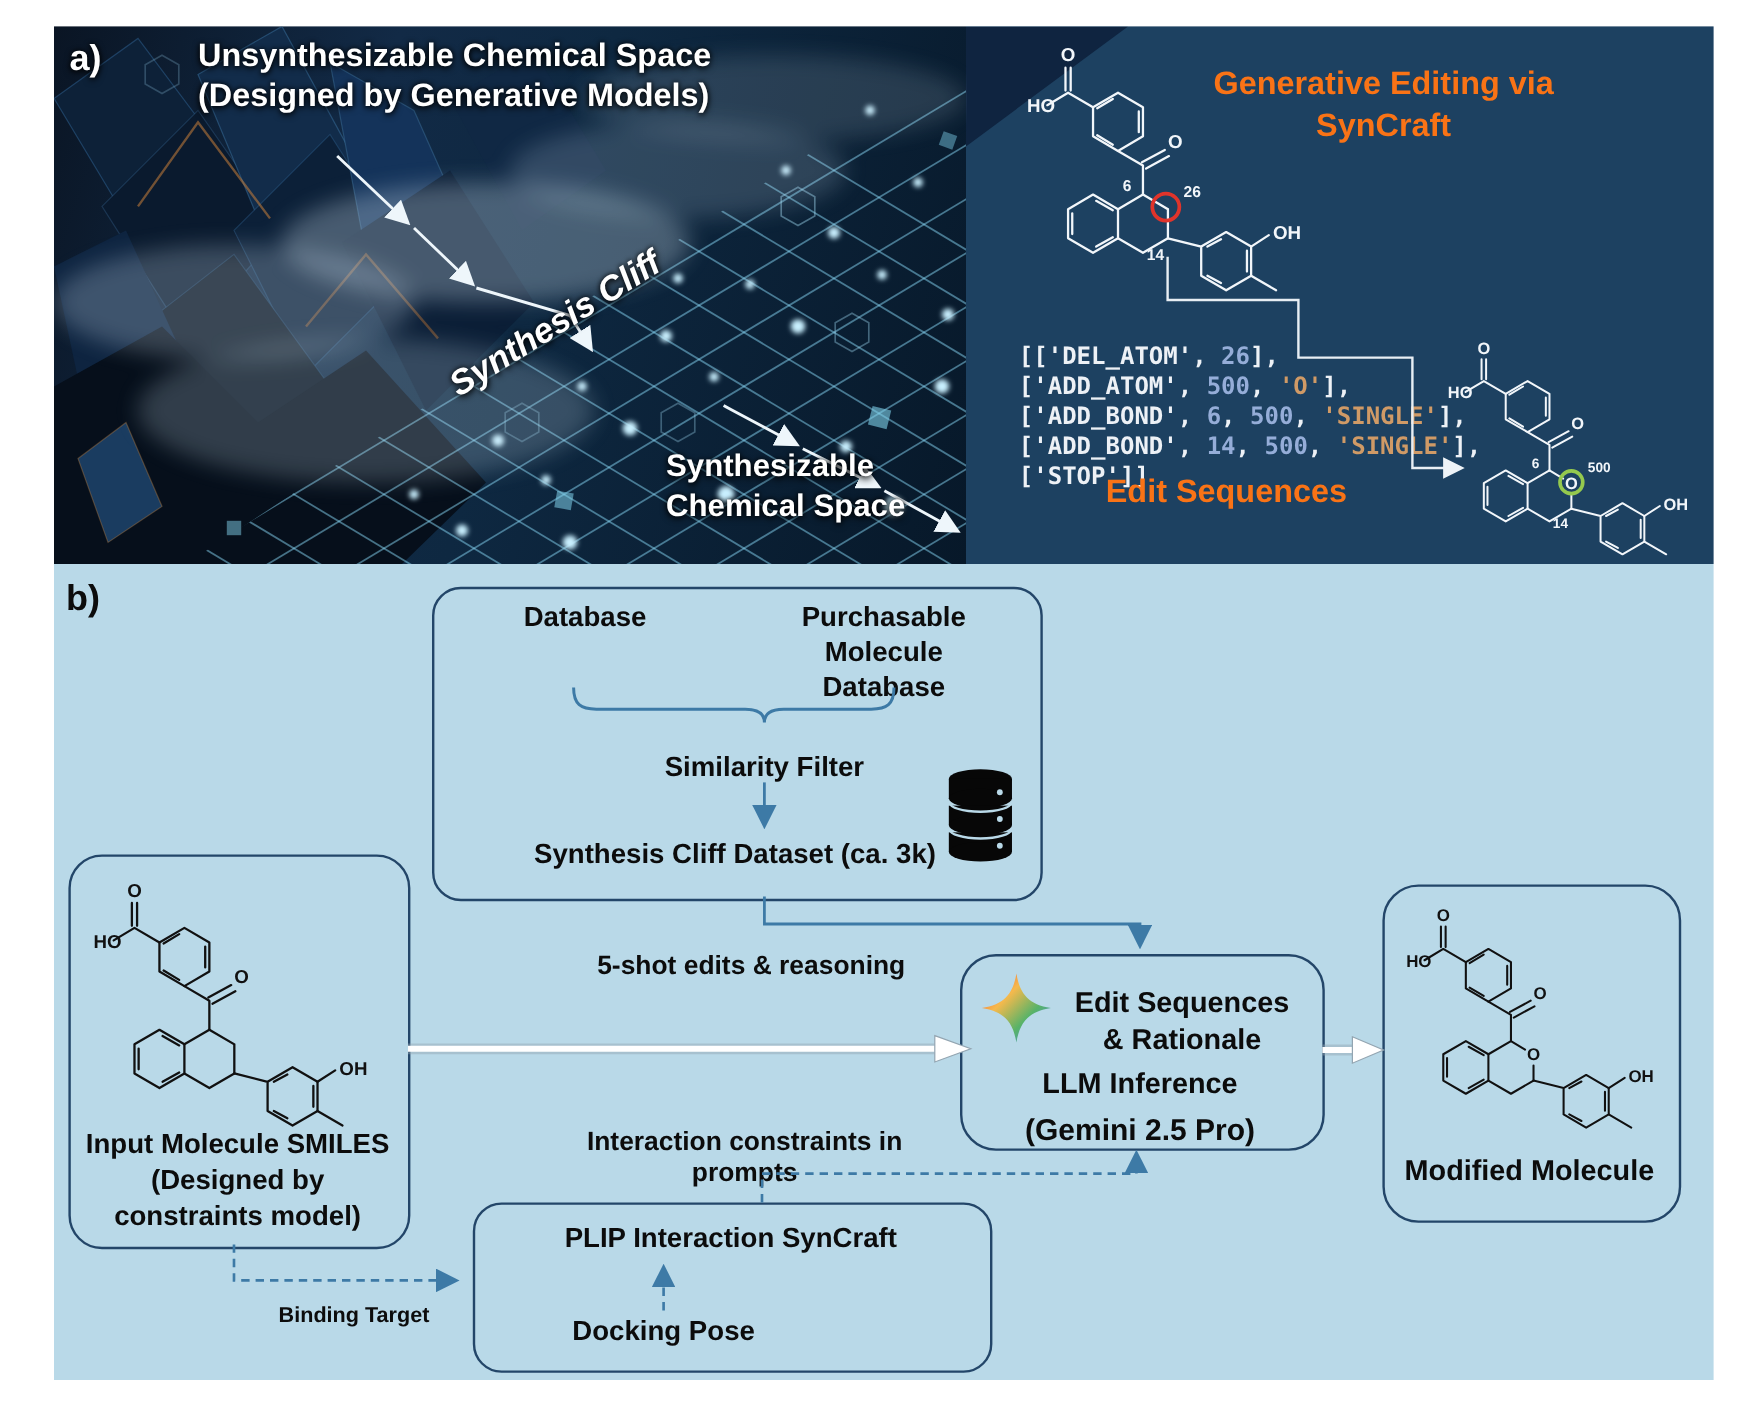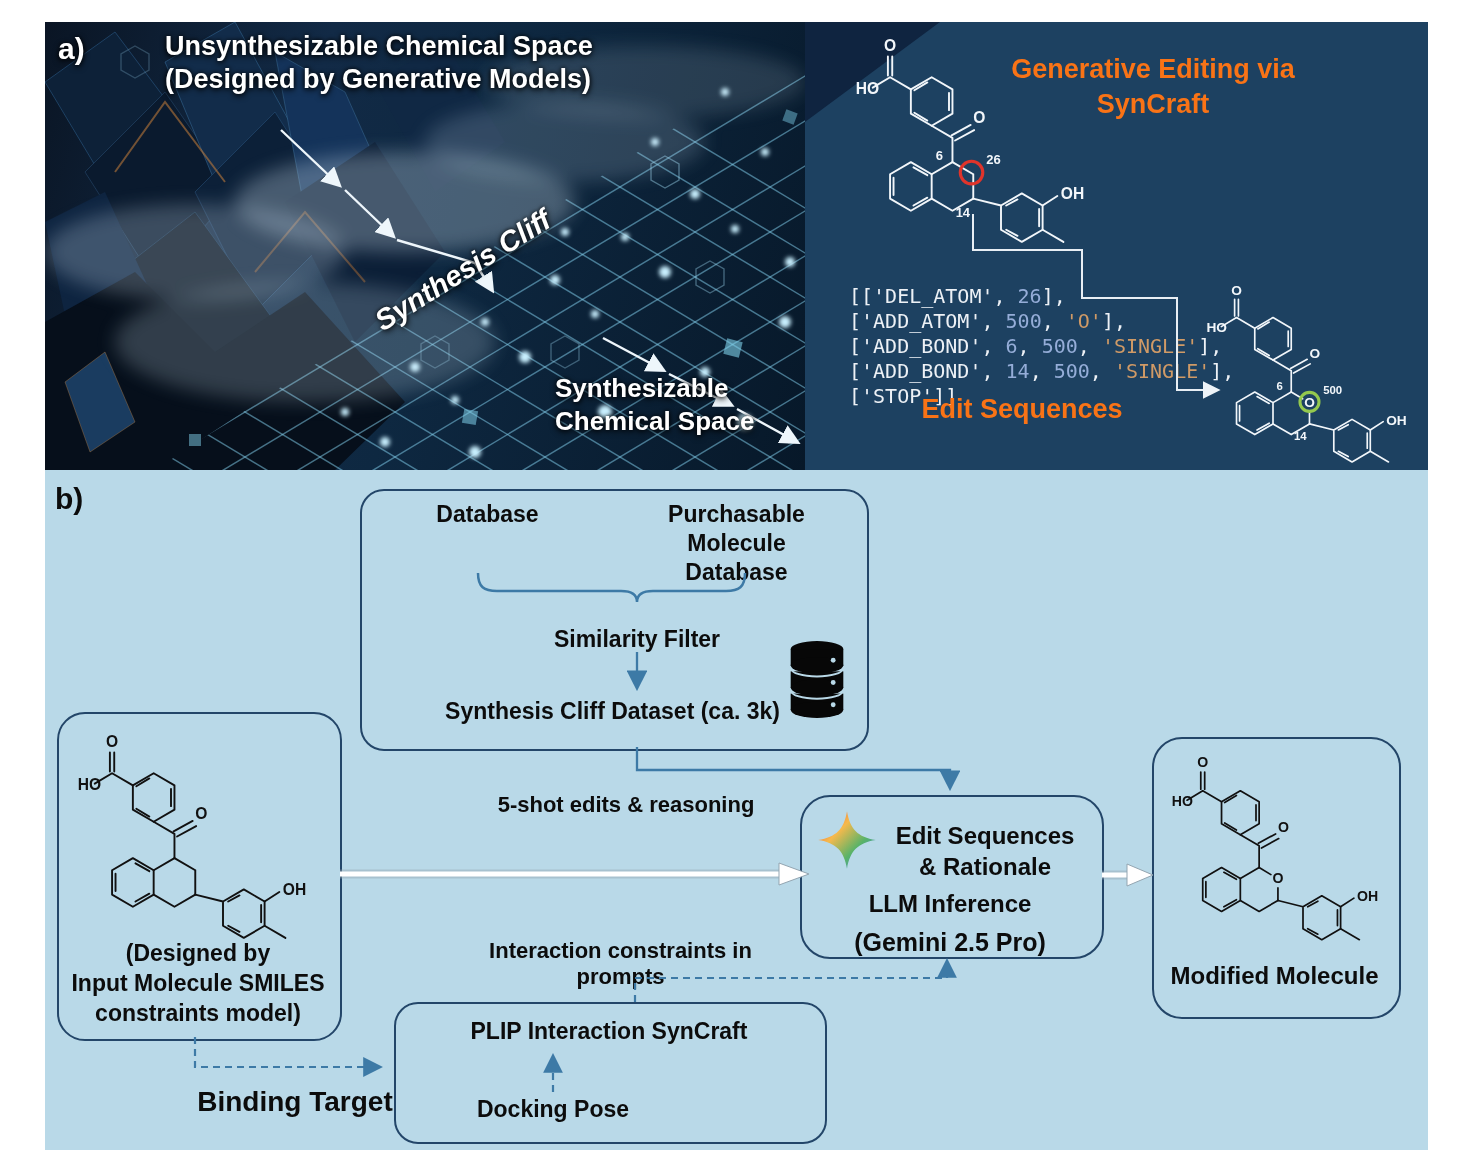--- a/index.html
+++ b/index.html
@@ -20,21 +20,21 @@
   #syn-title{left:510px;top:350px;width:270px;text-align:left;font-size:26px;line-height:33px;}
 
   
   #dark{left:805px;top:22px;width:623px;height:448px;background:#1d4161;overflow:hidden;}
   #dark-corner{left:0;top:0;width:135px;height:100px;background:#0f2440;
                clip-path:polygon(0 0,100% 0,0 100%);}
   .dk-txt{position:absolute;color:#f97316;font-weight:bold;}
   #gen-title{left:158px;top:30px;width:380px;text-align:center;font-size:27px;line-height:35px;}
   #edit-seq-label{left:62px;top:372px;width:310px;text-align:center;font-size:27px;}
   #edit-code{position:absolute;left:44px;top:262px;font-family:"DejaVu Sans Mono",monospace;
-             font-size:20px;line-height:25px;font-weight:400;white-space:pre;}
+             font-size:20px;line-height:25px;font-weight:700;white-space:pre;}
   .seg-plain{color:#edf1f6;}
   .seg-num{color:#95add8;}
   .seg-str{color:#d09a66;}
   #dark-connect{position:absolute;left:0;top:0;width:623px;height:448px;pointer-events:none;}
   .mol{position:absolute;overflow:visible;}
   .mol text{font-family:"Liberation Sans",sans-serif;font-weight:600;font-size:18px;}
   .mol text.num{font-size:15px;font-weight:bold;}
 
   
   #panelb{left:45px;top:470px;width:1383px;height:680px;background:#b9d9e8;}
@@ -298,22 +298,22 @@
 
     <div class="box" style="left:12px;top:242px;width:281px;height:325px;border-radius:28px"></div>
     <svg class="mol" viewBox="0 0 300 250" style="left:22px;top:258px;width:260px;height:217px">
       <use href="#skel-keto" color="#111111"></use>
       <text x="52" y="22" text-anchor="middle" fill="#111">O</text>
       <text x="26" y="71" text-anchor="middle" fill="#111">HO</text>
       <text x="155" y="105" text-anchor="middle" fill="#111">O</text>
       <text x="249" y="193" text-anchor="start" fill="#111">OH</text>
     </svg>
     <div class="b-txt" style="left:18px;top:468px;width:270px;font-size:23px;line-height:30px">
+      <span style="display:block">Input Molecule SMILES</span>
       <span style="display:block">(Designed by</span>
-      <span style="display:block">Input Molecule SMILES</span>
       <span style="display:block">constraints model)</span>
     </div>
 
     <div class="box" style="left:755px;top:325px;width:300px;height:160px;border-radius:30px"></div>
     <svg class="abs" style="left:772px;top:340px;width:60px;height:60px" viewBox="0 0 100 100">
       <path d="M50,2 C55,32 68,45 98,50 C68,55 55,68 50,98 C45,68 32,55 2,50 C32,45 45,32 50,2 Z" fill="url(#gemgrad)"></path>
     </svg>
     <div class="b-txt" style="left:830px;top:352px;width:220px;font-size:24px">Edit Sequences</div>
     <div class="b-txt" style="left:830px;top:383px;width:220px;font-size:24px">&amp; Rationale</div>
     <div class="b-txt" style="left:770px;top:420px;width:270px;font-size:24px">LLM Inference</div>
@@ -329,21 +329,21 @@
       <text x="249" y="193" text-anchor="start" fill="#111">OH</text>
     </svg>
     <div class="b-txt" style="left:1112px;top:492px;width:235px;font-size:24px">Modified Molecule</div>
 
     <div class="box" style="left:349px;top:532px;width:429px;height:138px"></div>
     <div class="b-txt" style="left:389px;top:548px;width:350px;font-size:23px">PLIP Interaction SynCraft</div>
     <div class="b-txt" style="left:398px;top:626px;width:220px;font-size:23px">Docking Pose</div>
 
     <div class="b-txt" style="left:431px;top:322px;width:300px;font-size:22px">5-shot edits &amp; reasoning</div>
     <div class="b-txt" style="left:403px;top:468px;width:345px;font-size:22px">Interaction constraints in prompts</div>
-    <div class="b-txt" style="left:150px;top:616px;width:200px;font-size:28px">Binding Target</div>
+    <div class="b-txt" style="left:150px;top:616px;width:200px;font-size:18px">Binding Target</div>
 
     <svg id="overlayB" viewBox="0 0 1383 680">
       <defs>
         <marker id="ast" viewBox="0 0 10 10" refX="8" refY="5" markerWidth="9" markerHeight="9" orient="auto">
           <path d="M0,0 L10,5 L0,10 z" fill="#3d7aa6"></path>
         </marker>
       </defs>
 
       <path d="M433,103 C433,117 439,121 452,121 L576,121 C585,121 592,124 592,132 C592,124 599,121 608,121 L681,121 C694,121 700,117 700,103" fill="none" stroke="#3d7aa6" stroke-width="2.5"></path>
 

